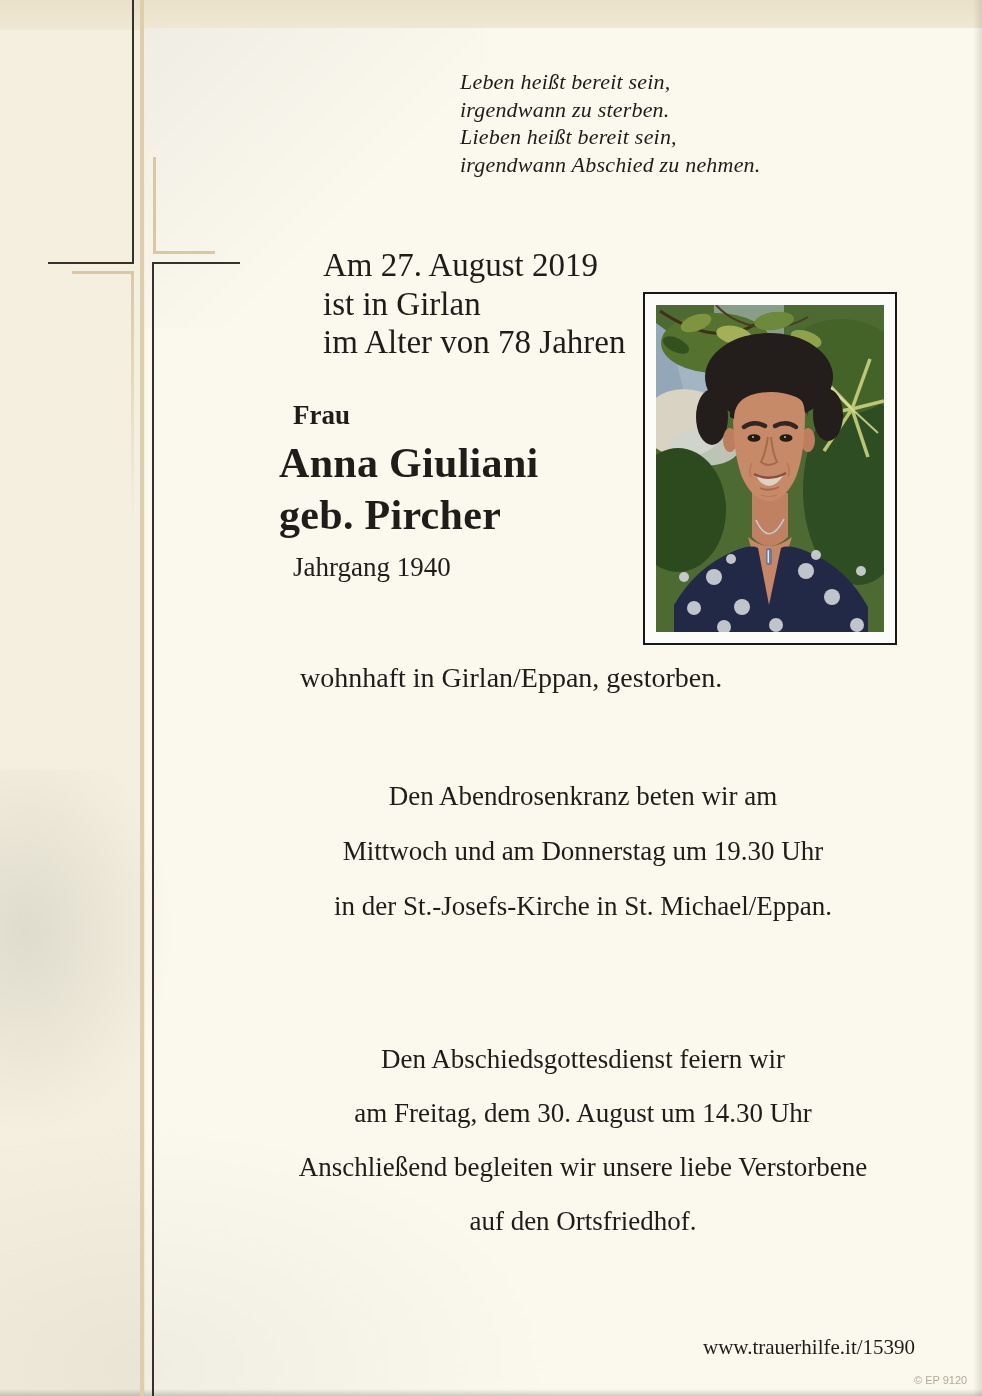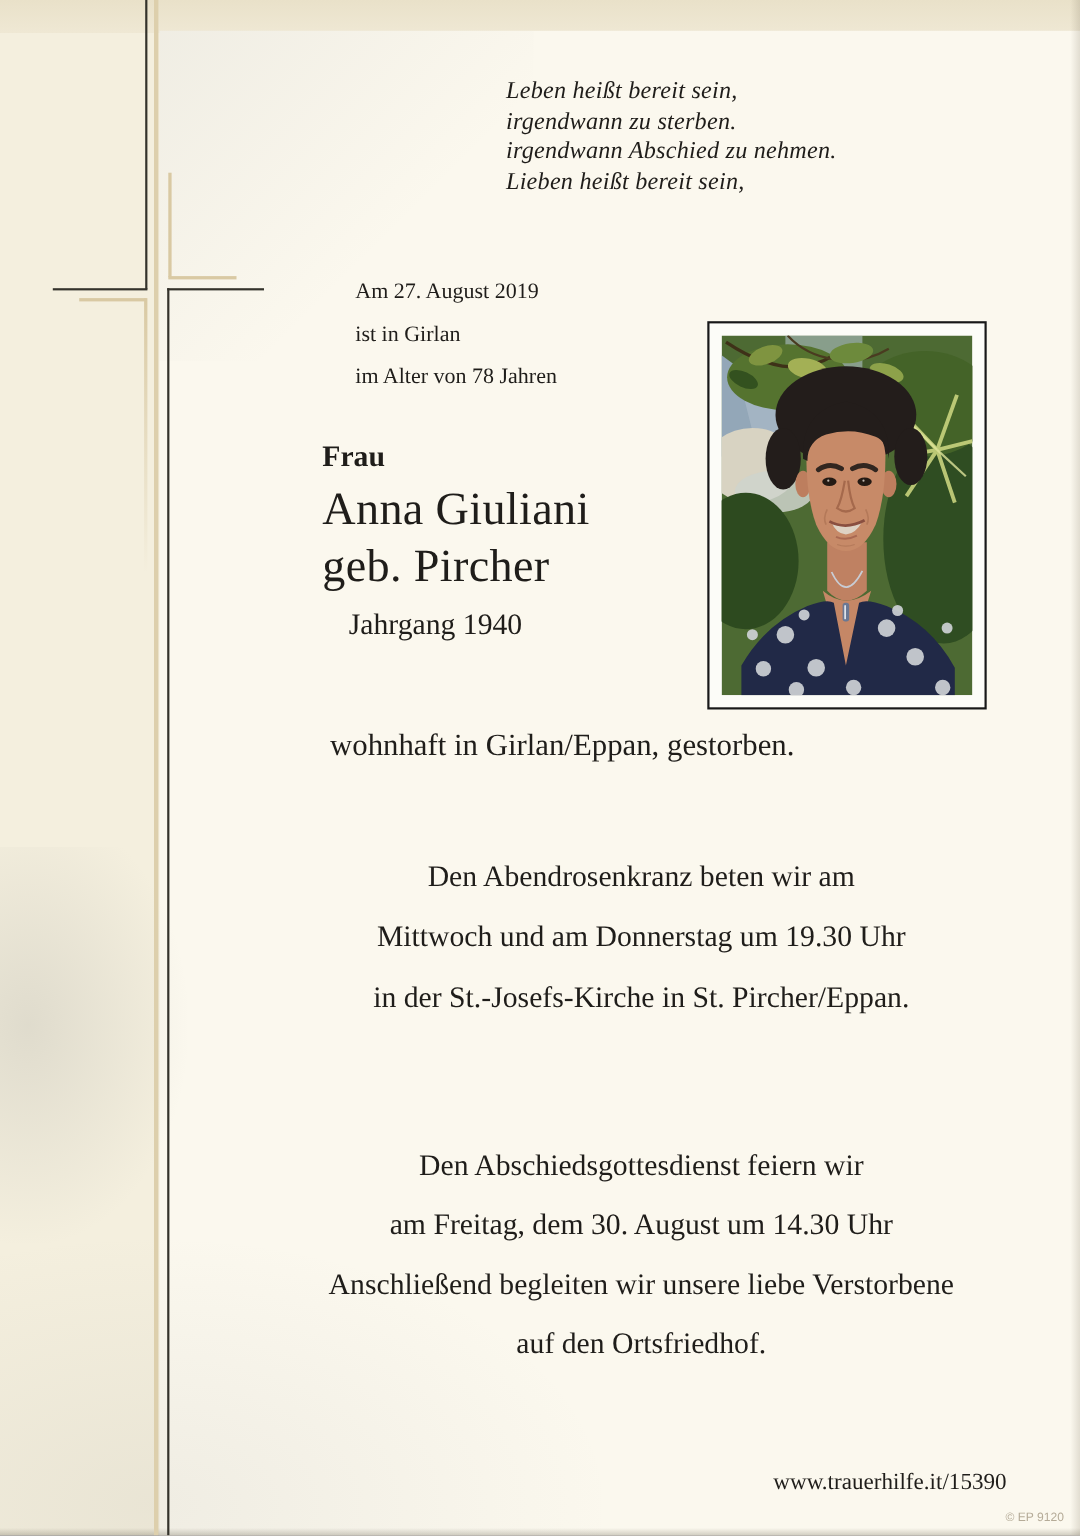--- a/index.html
+++ b/index.html
@@ -29,24 +29,24 @@
   .v-dark-bottom{left:152px;top:262px;width:2px;height:1134px;}
   .h-dark-left{left:48px;top:262px;width:86px;height:2px;}
   .h-dark-right{left:152px;top:262px;width:88px;height:2px;}
   .v-beige-right{left:153px;top:157px;width:3px;height:95px;}
   .h-beige-right{left:153px;top:251px;width:62px;height:3px;}
   .h-beige-left{left:72px;top:271px;width:61px;height:3px;}
   .v-beige-left-low{left:131px;top:271px;width:3px;height:250px;
     background:linear-gradient(#d9c9a3,rgba(217,201,163,0));}
   
   .quote{left:460px;top:68px;font-style:italic;font-size:22px;line-height:27.5px;letter-spacing:0.2px;}
-  .death-block{left:323px;top:246px;font-size:20px;line-height:38.5px;}
+  .death-block{left:323px;top:246px;font-size:33px;line-height:38.5px;}
   .salutation{left:293px;top:400px;font-size:27px;font-weight:bold;}
-  .name-block{left:293px;top:437px;font-size:42px;font-weight:normal;line-height:52px;letter-spacing:0.3px;}
-  .birth-year{left:293px;top:552px;font-size:27px;margin-left:24px;}
+  .name-block{left:279px;top:437px;font-size:42px;font-weight:bold;line-height:52px;letter-spacing:0.3px;}
+  .birth-year{left:293px;top:552px;font-size:27px;}
   .residence{left:300px;top:662px;font-size:28px;}
   .para{left:184px;width:798px;text-align:center;font-size:27px;}
   .para1{top:769px;line-height:55px;}
   .para2{top:1032px;line-height:54px;}
   .b{font-weight:normal;}
   .footer-url{left:703px;top:1335px;font-size:21px;}
   .print-code{left:914px;top:1374px;font-size:11px;color:#b5ab98;font-family:"Liberation Sans","DejaVu Sans",sans-serif;}
   
   .photo-frame{left:643px;top:292px;width:254px;height:353px;box-sizing:border-box;
     border:2px solid #181818;background:#fcfcf8;padding:11px;}
@@ -73,22 +73,22 @@
     <div class="abs xd h-dark-right"></div>
     <div class="abs xb v-beige-right"></div>
     <div class="abs xb h-beige-right"></div>
     <div class="abs xb h-beige-left"></div>
     <div class="abs v-beige-left-low"></div>
   </div>
 
   <div class="abs quote">
     <div>Leben heißt bereit sein,</div>
     <div>irgendwann zu sterben.</div>
+    <div>Lieben heißt bereit sein,</div>
     <div>irgendwann Abschied zu nehmen.</div>
-    <div>Lieben heißt bereit sein,</div>
   </div>
 
   <div class="abs death-block">
     <div>Am 27. August 2019</div>
     <div>ist in Girlan</div>
     <div>im Alter von 78 Jahren</div>
   </div>
 
   <div class="abs salutation">Frau</div>
   <div class="abs name-block">
@@ -176,21 +176,21 @@
         <path d="M105,190 Q113,193 121,190" stroke="#a96f52" stroke-width="1.2" fill="none" opacity="0.6"></path>
       </g>
     </svg>
   </div>
 
   <div class="abs residence">wohnhaft in Girlan/Eppan, gestorben.</div>
 
   <div class="abs para para1">
     <div><span>Den </span><span class="b">Abendrosenkranz</span><span> beten wir am</span></div>
     <div><span class="b">Mittwoch</span><span> und am </span><span class="b">Donnerstag</span><span> um </span><span class="b">19.30 Uhr</span></div>
-    <div><span>in der </span><span class="b">St.-Josefs-Kirche</span><span> in </span><span class="b">St. Pircher/Eppan.</span></div>
+    <div><span>in der </span><span class="b">St.-Josefs-Kirche</span><span> in </span><span class="b">St. Michael/Eppan.</span></div>
   </div>
 
   <div class="abs para para2">
     <div><span>Den </span><span class="b">Abschiedsgottesdienst</span><span> feiern wir</span></div>
     <div><span>am </span><span class="b">Freitag</span><span>, dem </span><span class="b">30. August</span><span> um </span><span class="b">14.30 Uhr</span></div>
     <div>Anschließend begleiten wir unsere liebe Verstorbene</div>
     <div>auf den Ortsfriedhof.</div>
   </div>
 
   <div class="abs footer-url">www.trauerhilfe.it/15390</div>

